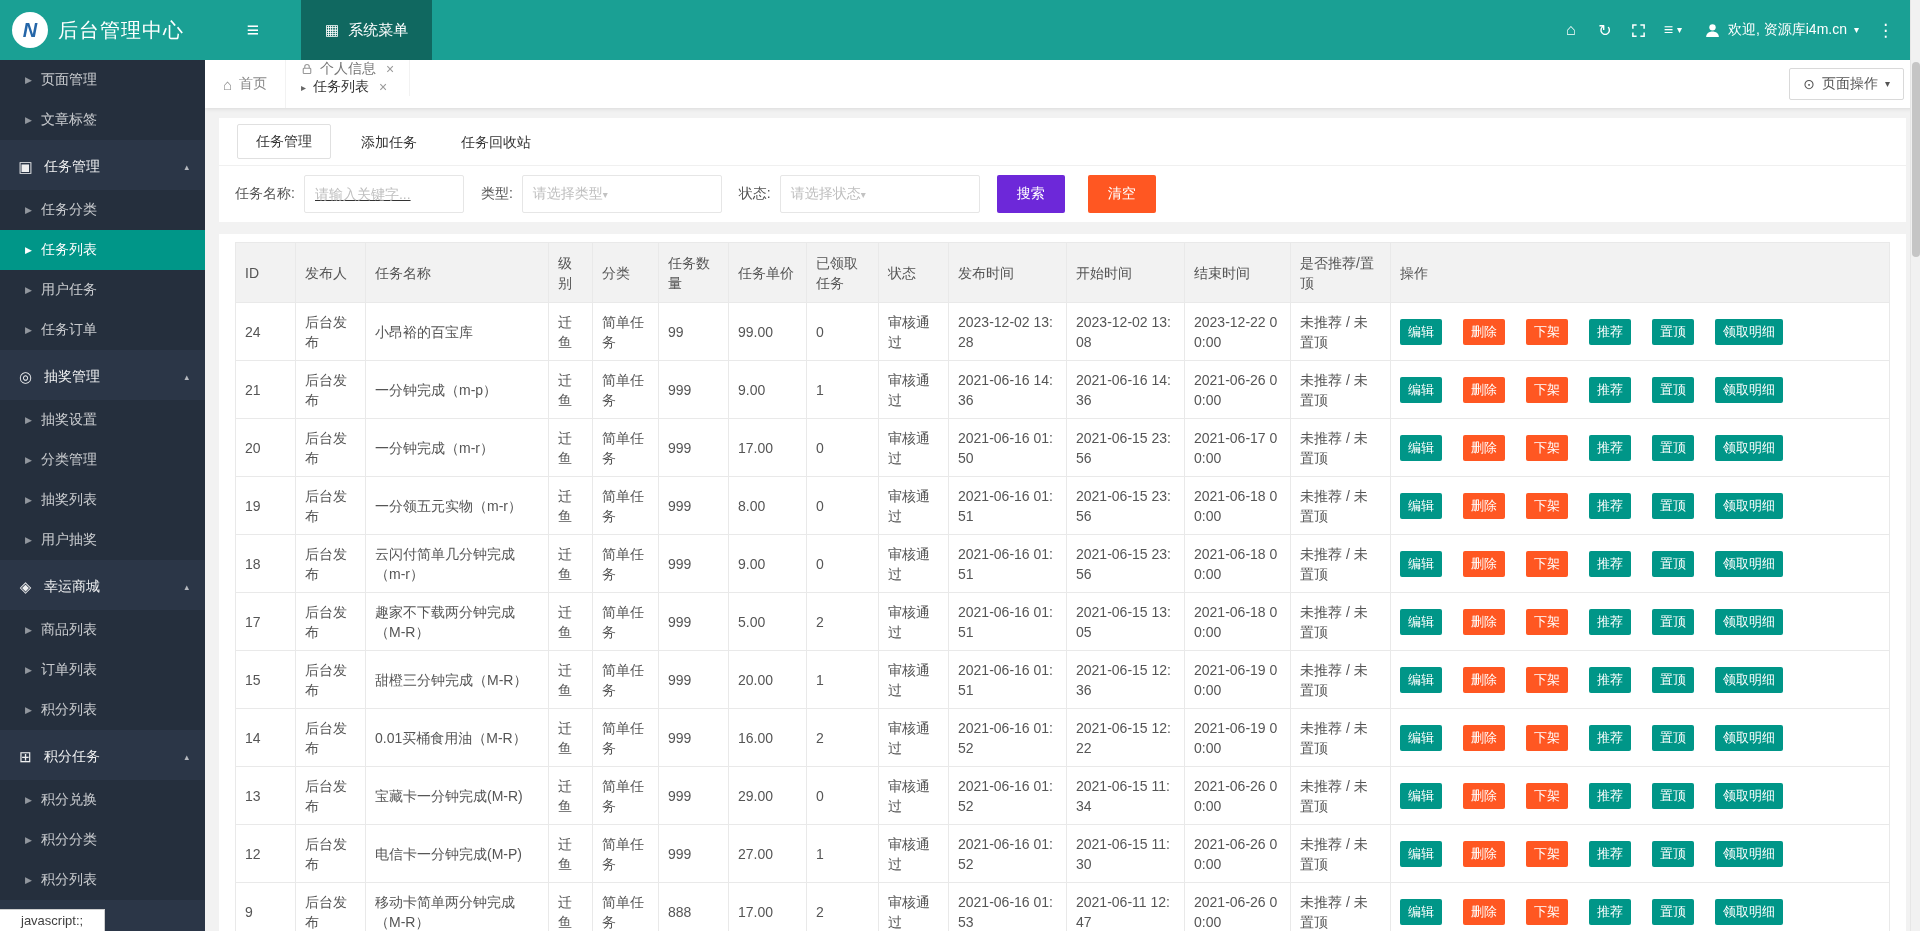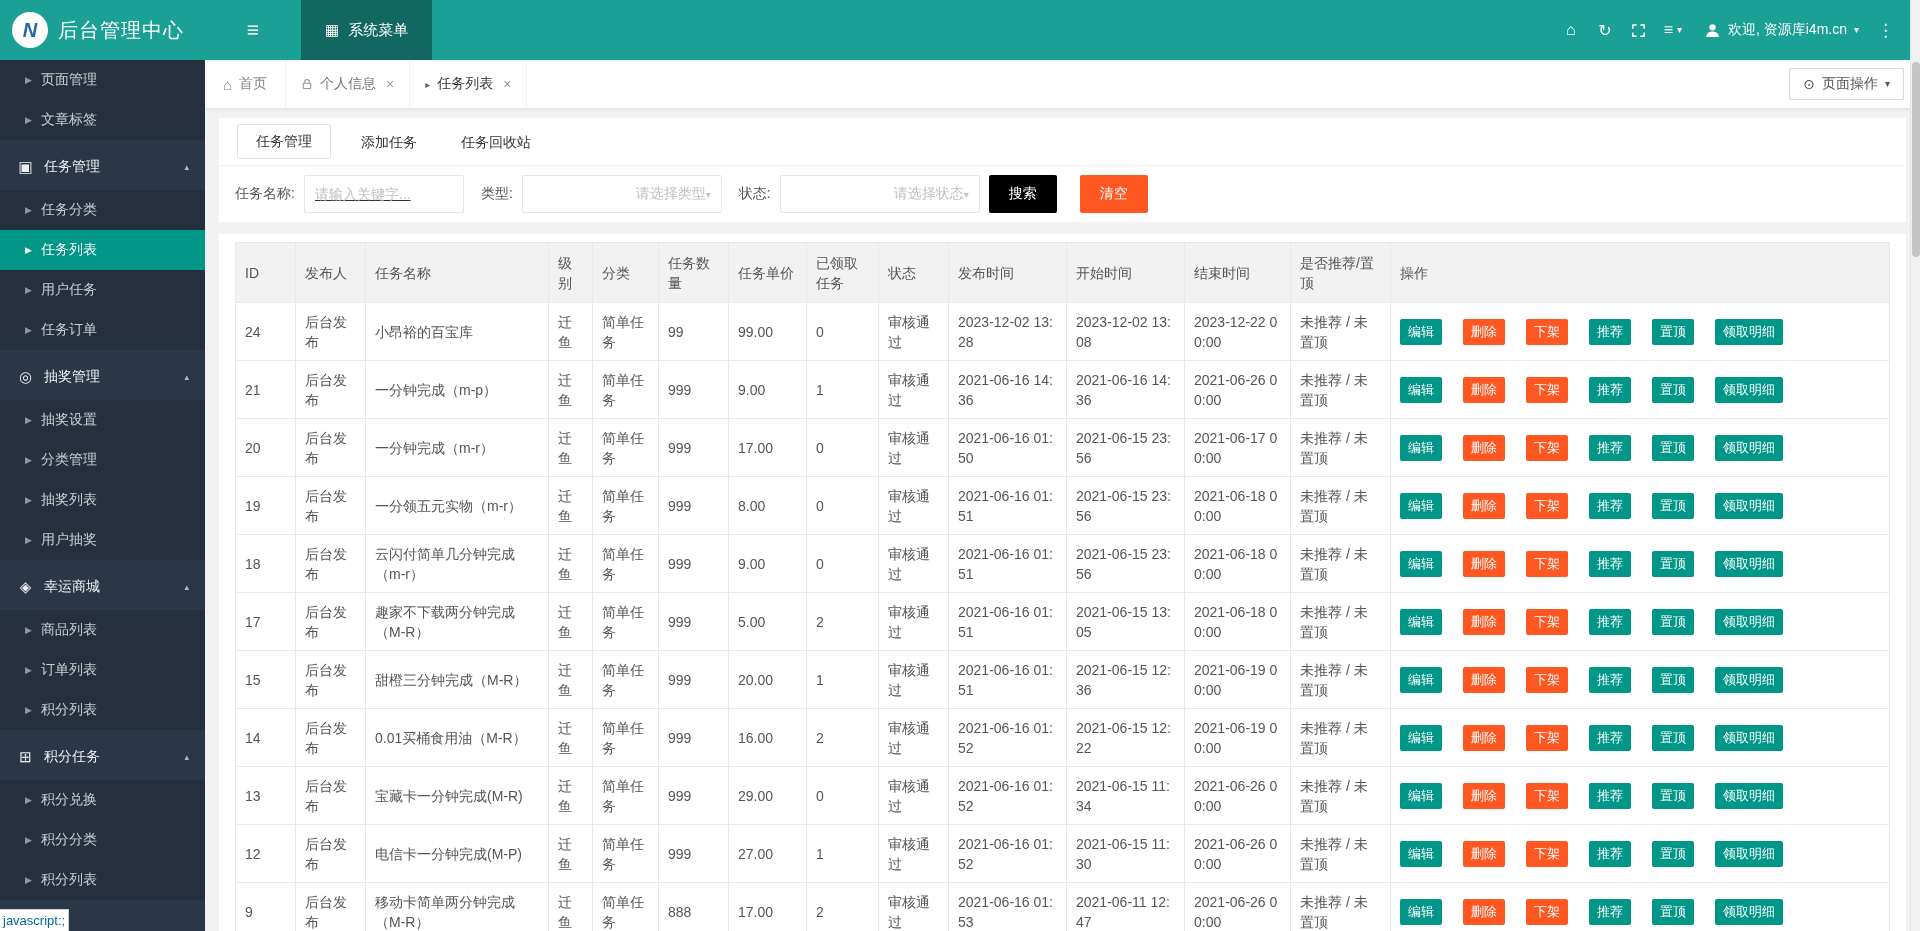--- a/index.html
+++ b/index.html
@@ -33,58 +33,58 @@
   .sb-sub.active .sb-arrow{color:#fff;}
   .sb-section{height:46px;margin-top:4px;display:flex;align-items:center;gap:10px;padding:0 16px 0 17px;color:rgba(255,255,255,.92);cursor:pointer;font-size:14px;}
   .sb-section .sb-ico{font-size:15px;width:17px;text-align:center;}
   .sb-section .sb-caret{margin-left:auto;font-size:9px;color:rgba(255,255,255,.65);}
 
   
   .main{flex:1;display:flex;flex-direction:column;overflow:hidden;background:#f2f2f2;}
   .crumbbar{height:48px;flex:0 0 48px;background:#fff;display:flex;align-items:center;box-shadow:0 1px 4px rgba(0,0,0,.1);position:relative;z-index:2;}
   .crumb-home{display:flex;align-items:center;gap:7px;padding:0 18px;height:100%;color:#888;border-right:1px solid #f2f2f2;cursor:pointer;}
   .crumb-home .ic{font-size:15px;}
-  .crumb-tabs{display:flex;height:100%;}
+  .crumb-tabs{display:flex;height:100%;flex-direction:column;}
   .crumb-tab{display:flex;align-items:center;gap:7px;padding:0 15px;border-right:1px solid #f2f2f2;color:#777;cursor:pointer;}
   .crumb-tab.active{color:#333;}
   .crumb-tab .tab-caret{font-size:10px;color:#666;}
   .crumb-tab .close{color:#999;font-size:14px;margin-left:3px;}
   .page-ops{margin-left:auto;margin-right:16px;display:flex;align-items:center;gap:7px;height:32px;padding:0 13px;border:1px solid #d9d9d9;border-radius:2px;color:#555;cursor:pointer;background:#fff;}
   .page-ops .ic{font-size:14px;}
 
   .content{flex:1;padding:10px 14px 0;overflow:hidden;}
   .panel-top{background:#fff;}
   .card-tabs{height:48px;display:flex;align-items:center;padding-left:10px;border-bottom:1px solid #f0f0f0;}
   .ctab{padding:0 22px;height:48px;line-height:48px;color:#333;cursor:pointer;font-size:14px;}
   .ctab.active{border:1px solid #e0e0e0;border-radius:2px;height:35px;line-height:33px;padding:0 18px;margin:0 8px;background:#fff;}
 
   .filter{height:56px;display:flex;align-items:center;padding:0 16px;gap:9px;background:#fff;}
   .flabel{color:#555;white-space:nowrap;}
   .finput{width:160px;height:38px;border:1px solid #e6e6e6;border-radius:2px;padding:0 10px;font-size:14px;color:#333;outline:none;font-family:inherit;text-decoration:underline;}
   .finput::placeholder{color:#bfbfbf;}
-  .fselect{width:200px;height:38px;border:1px solid #e6e6e6;border-radius:2px;display:flex;align-items:center;justify-content:flex-end;padding:0 10px;color:#bfbfbf;cursor:pointer;background:#fff;}
+  .fselect{width:200px;height:38px;border:1px solid #e6e6e6;border-radius:2px;display:flex;align-items:center;justify-content:flex-start;padding:0 10px;color:#bfbfbf;cursor:pointer;background:#fff;}
   .sel-caret{color:#c2c2c2;font-size:10px;}
   .btn{height:38px;border:none;border-radius:2px;color:#fff;font-size:14px;padding:0 20px;cursor:pointer;font-family:inherit;}
-  .btn-search{background:#000000;}
+  .btn-search{background:#6d28d9;margin-left:8px;}
   .btn-clear{background:#FF5722;margin-left:14px;}
 
   .table-card{margin-top:12px;background:#fff;padding:8px 16px 16px;}
   .tbl{width:100%;border-collapse:collapse;table-layout:fixed;}
   .tbl th,.tbl td{border:1px solid #e9e9e9;padding:8px 9px;text-align:left;vertical-align:middle;word-break:break-all;line-height:20px;font-weight:400;color:#555;font-size:14px;}
   .tbl thead th{background:#f2f2f2;height:60px;}
   .tbl tbody td{height:58px;}
   .ops{display:flex;align-items:center;gap:21px;flex-wrap:nowrap;}
   .op-btn{border:none;border-radius:2px;color:#fff;font-size:13px;padding:4px 8px;cursor:pointer;white-space:nowrap;font-family:inherit;}
   .op-teal{background:#009688;}
   .op-red{background:#FF5722;}
 
   .vscrollbar{position:fixed;top:0;right:0;width:10px;height:100%;background:#f1f1f1;border-left:1px solid #e6e6e6;z-index:50;}
   .vthumb{position:absolute;top:62px;left:1px;width:8px;height:195px;background:#c5c5c5;border-radius:4px;}
 
-  .status-tip{position:fixed;left:0;bottom:0;background:#fff;border:1px solid #cfcfcf;border-left:none;border-bottom:none;padding:3px 3px;font-size:13px;color:#0369a1;z-index:60;}
+  .status-tip{position:fixed;left:0;bottom:0;background:#fff;border:1px solid #cfcfcf;border-left:none;border-bottom:none;padding:3px 21px;font-size:13px;color:#404040;z-index:60;}
 </style>
 </head>
 <body>
 
 <div class="app">
 
   <header class="topbar">
     <div class="logo-area">
       <div class="logo-circle">
           <span>N</span>

